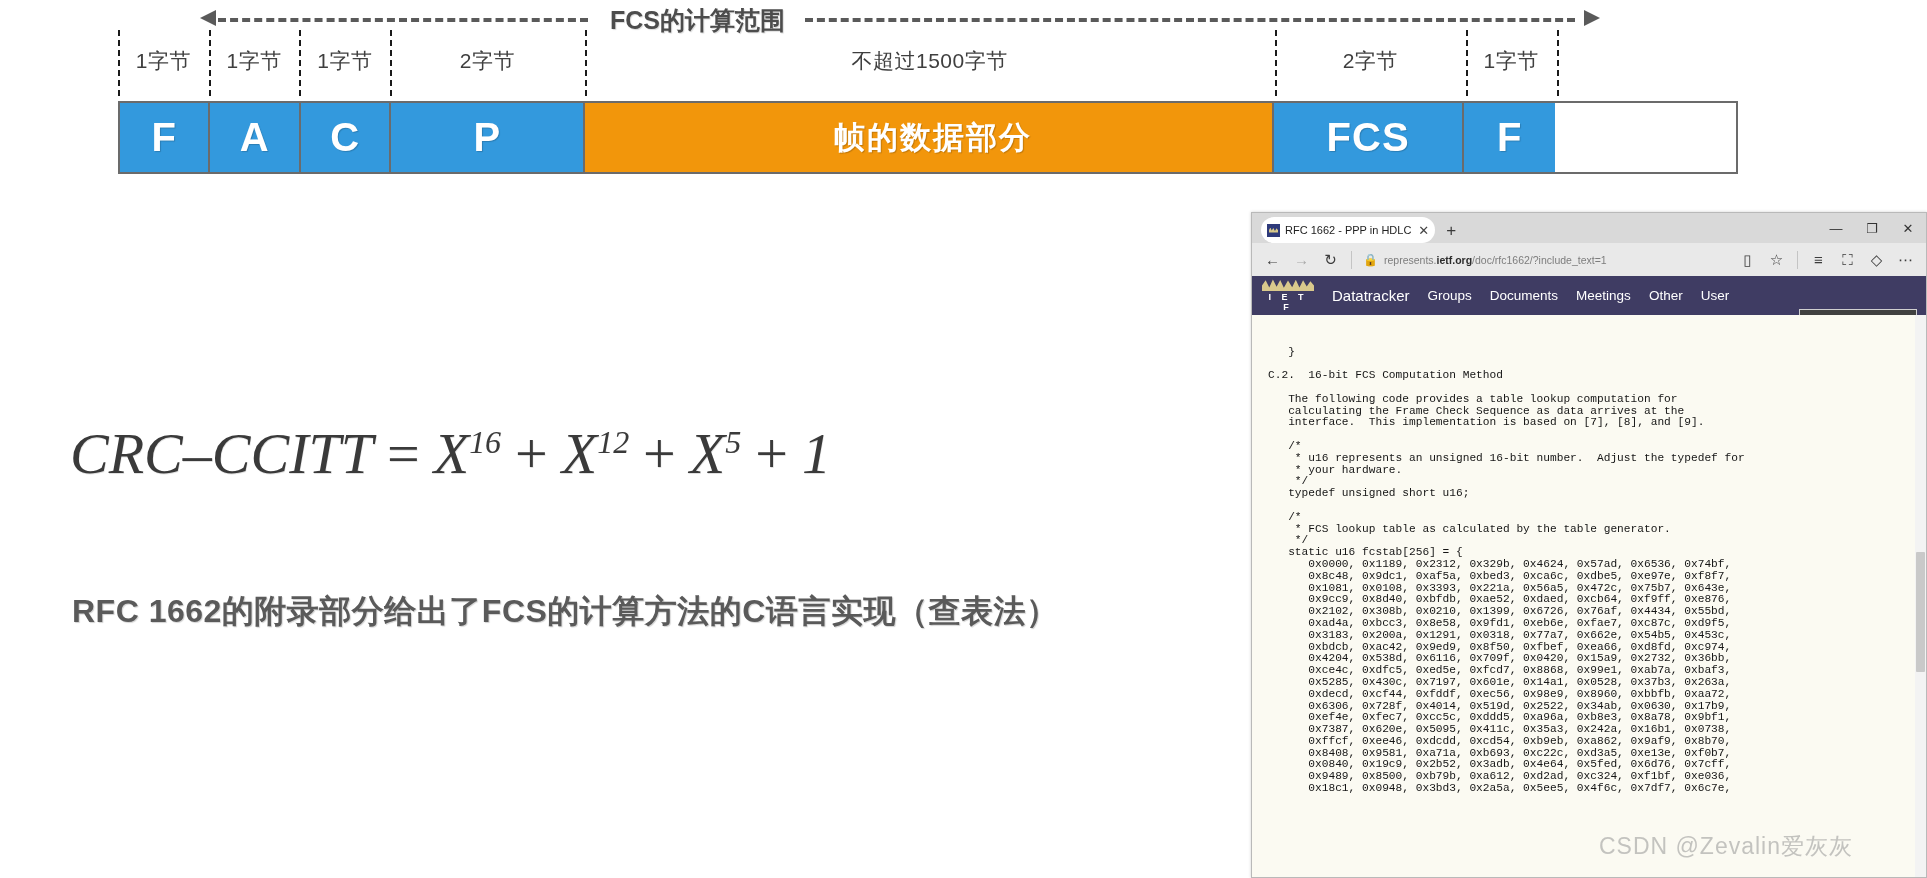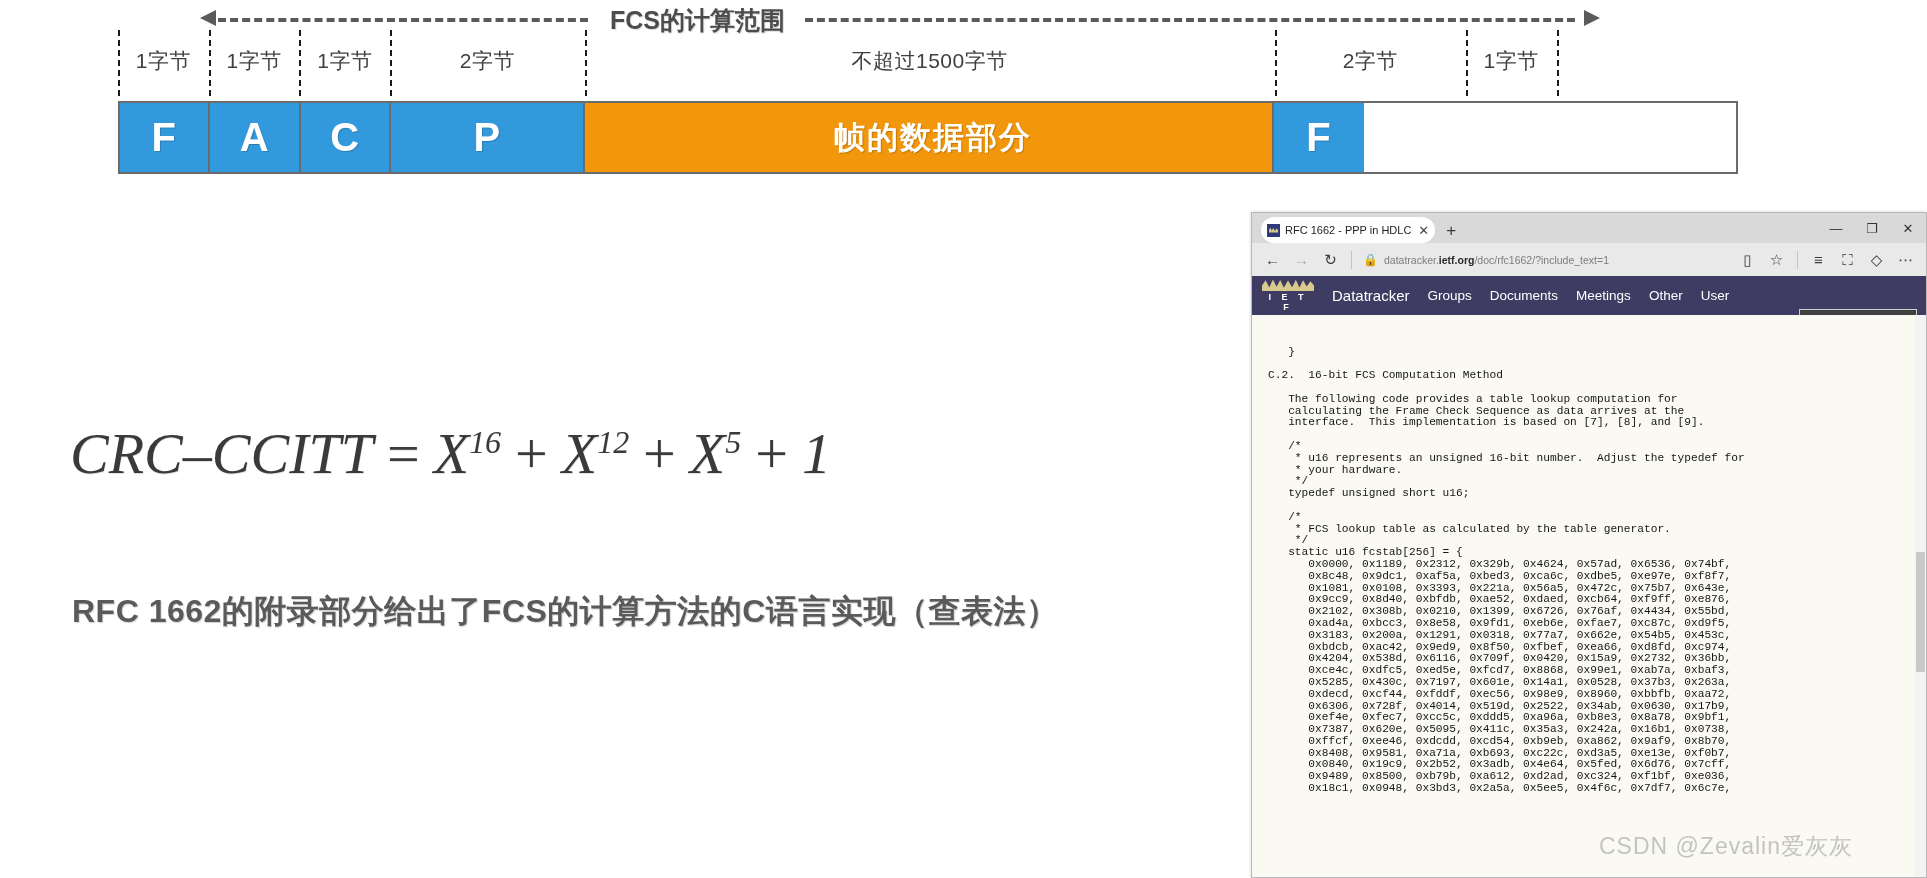--- a/index.html
+++ b/index.html
@@ -188,20 +188,23 @@
         </div>
         <div class="cell blue" style="width: 5.6%; background: rgb(51, 153, 221);">
           <span class="glyph">C</span>
         </div>
         <div class="cell blue" style="width: 12%; background: rgb(51, 153, 221);">
           <span class="glyph">P</span>
         </div>
         <div class="cell orange" style="width: 42.6%; background: rgb(242, 150, 11);">
           <span class="cnglyph">帧的数据部分</span>
         </div>
+        <div class="cell blue" style="width: 11.8%; background: rgb(51, 153, 221);">
+          <span class="glyph">FCS</span>
+        </div>
         <div class="cell blue" style="width: 5.6%; background: rgb(51, 153, 221);">
           <span class="glyph">F</span>
         </div>
       </div>
   </div>
 
   <div id="crc-formula"><span>CRC–CCITT</span><span class="op">=</span><span>X<sup>16</sup></span><span class="op">+</span><span>X<sup>12</sup></span><span class="op">+</span><span>X<sup>5</sup></span><span class="op">+</span><span>1</span></div>
 
   <div id="rfc-caption">RFC 1662的附录部分给出了FCS的计算方法的C语言实现（查表法）</div>
 
@@ -221,21 +224,21 @@
       </div>
     </div>
 
     <div class="toolbar">
       <span class="tb-btn">←</span>
       <span class="tb-btn dim">→</span>
       <span class="tb-btn">↻</span>
       <span class="tb-sep"></span>
       <div class="urlbox">
         <span class="lock">🔒</span>
-        <span class="urltext"><span>datatracker.</span><b>ietf.org</b><span>/doc/rfc1662/?include_text=1</span></span>
+        <span class="urltext"><span>represents.</span><b>ietf.org</b><span>/doc/rfc1662/?include_text=1</span></span>
       </div>
       <span class="tb-btn">▯</span>
       <span class="tb-btn">☆</span>
       <span class="tb-sep"></span>
       <span class="tb-btn">≡</span>
       <span class="tb-btn">⛶</span>
       <span class="tb-btn">◇</span>
       <span class="tb-btn">⋯</span>
     </div>
 

